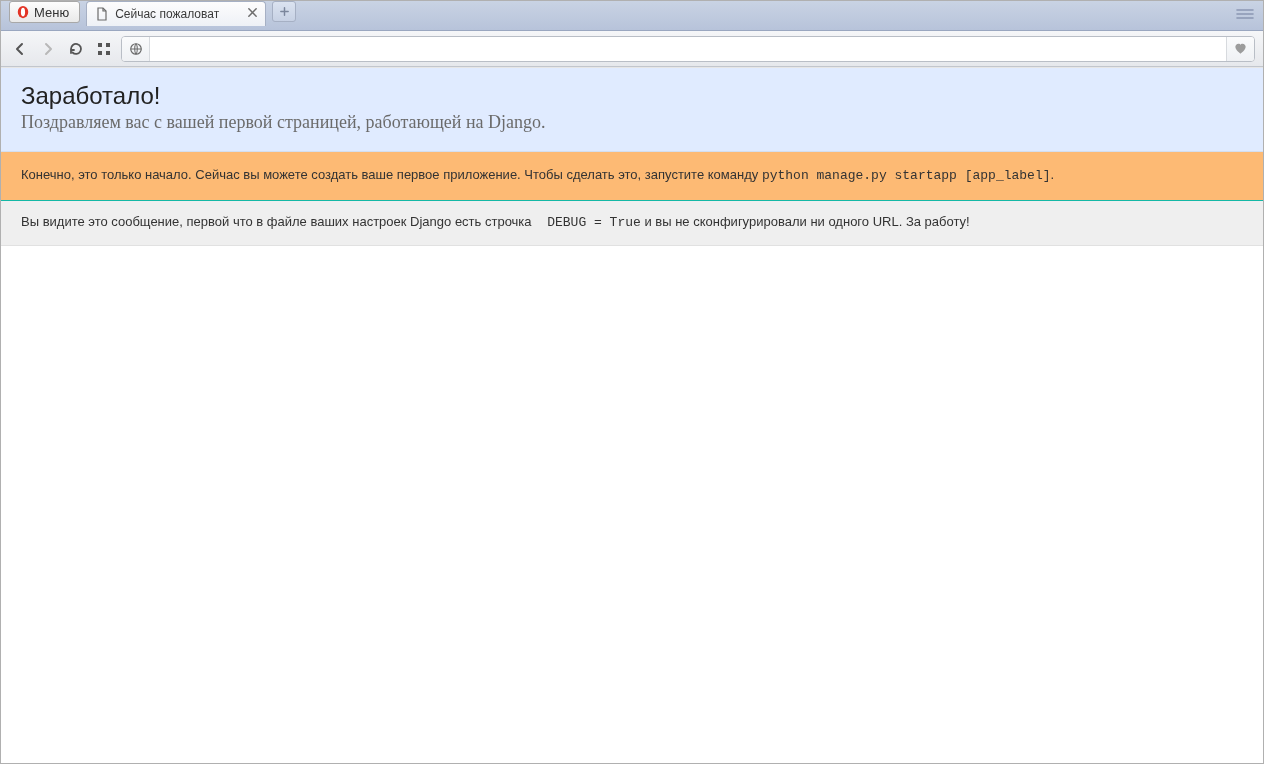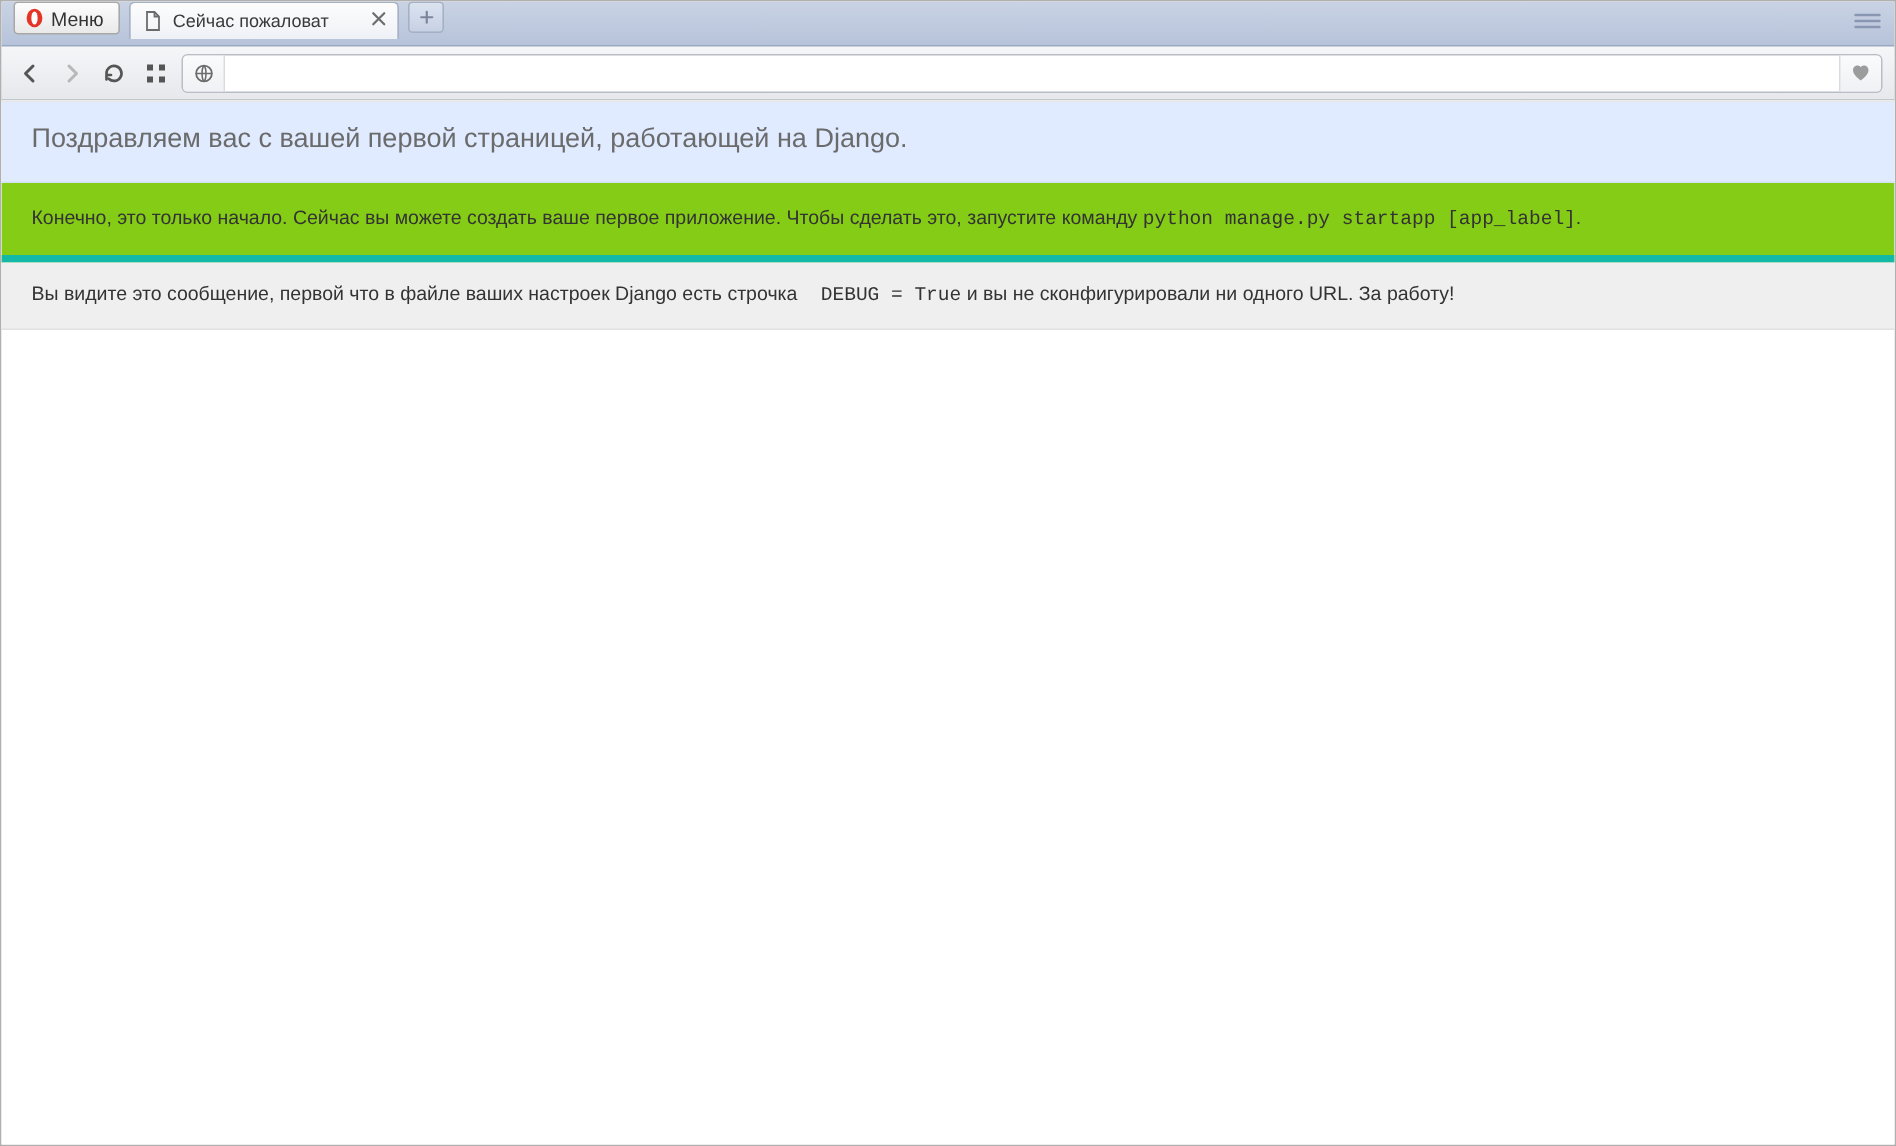--- a/index.html
+++ b/index.html
@@ -147,24 +147,25 @@
   .summary h1 {
     font-size: 24px;
     font-weight: 400;
     color: #222;
     margin-bottom: 2px;
   }
   .summary h2 {
     font-size: 18px;
     font-weight: 400;
     color: #6b6b6b;
+    font-family: Liberation Serif, serif;
   }
   .instructions {
-    background: #84cc16;
-    border-bottom: 5px solid #14b8a6;
+    background: #fdba74;
+    border-bottom: 1px solid #14b8a6;
     padding: 14px 20px;
     font-size: 13px;
     color: #333;
     line-height: 1.45;
   }
   .instructions .mono {
     font-family: "Courier New", monospace;
     font-size: 13px;
   }
   .explanation {
@@ -260,20 +261,21 @@
     <div class="heart-btn">
       <svg viewBox="0 0 16 16" width="15" height="15">
           <path d="M8 13.5S2.5 9.8 2.5 6.2C2.5 4.2 4 2.8 5.8 2.8c1.1 0 2 .6 2.2 1.3.2-.7 1.1-1.3 2.2-1.3 1.8 0 3.3 1.4 3.3 3.4 0 3.6-5.5 7.3-5.5 7.3z" fill="currentColor"></path>
         </svg>
     </div>
   </div>
 </div>
 
 <div class="viewport">
   <div class="summary">
+    <h1>Заработало!</h1>
     <h2>Поздравляем вас с вашей первой страницей, работающей на Django.</h2>
   </div>
 
   <div class="instructions">
     <span>Конечно, это только начало. Сейчас вы можете создать ваше первое приложение. Чтобы сделать это, запустите команду </span><span class="mono">python manage.py startapp [app_label]</span><span>.</span>
   </div>
 
   <div class="explanation">
     <span>Вы видите это сообщение, первой что в файле ваших настроек Django есть строчка </span><span class="mono">DEBUG = True</span><span> и вы не сконфигурировали ни одного URL. За работу!</span>
   </div>

